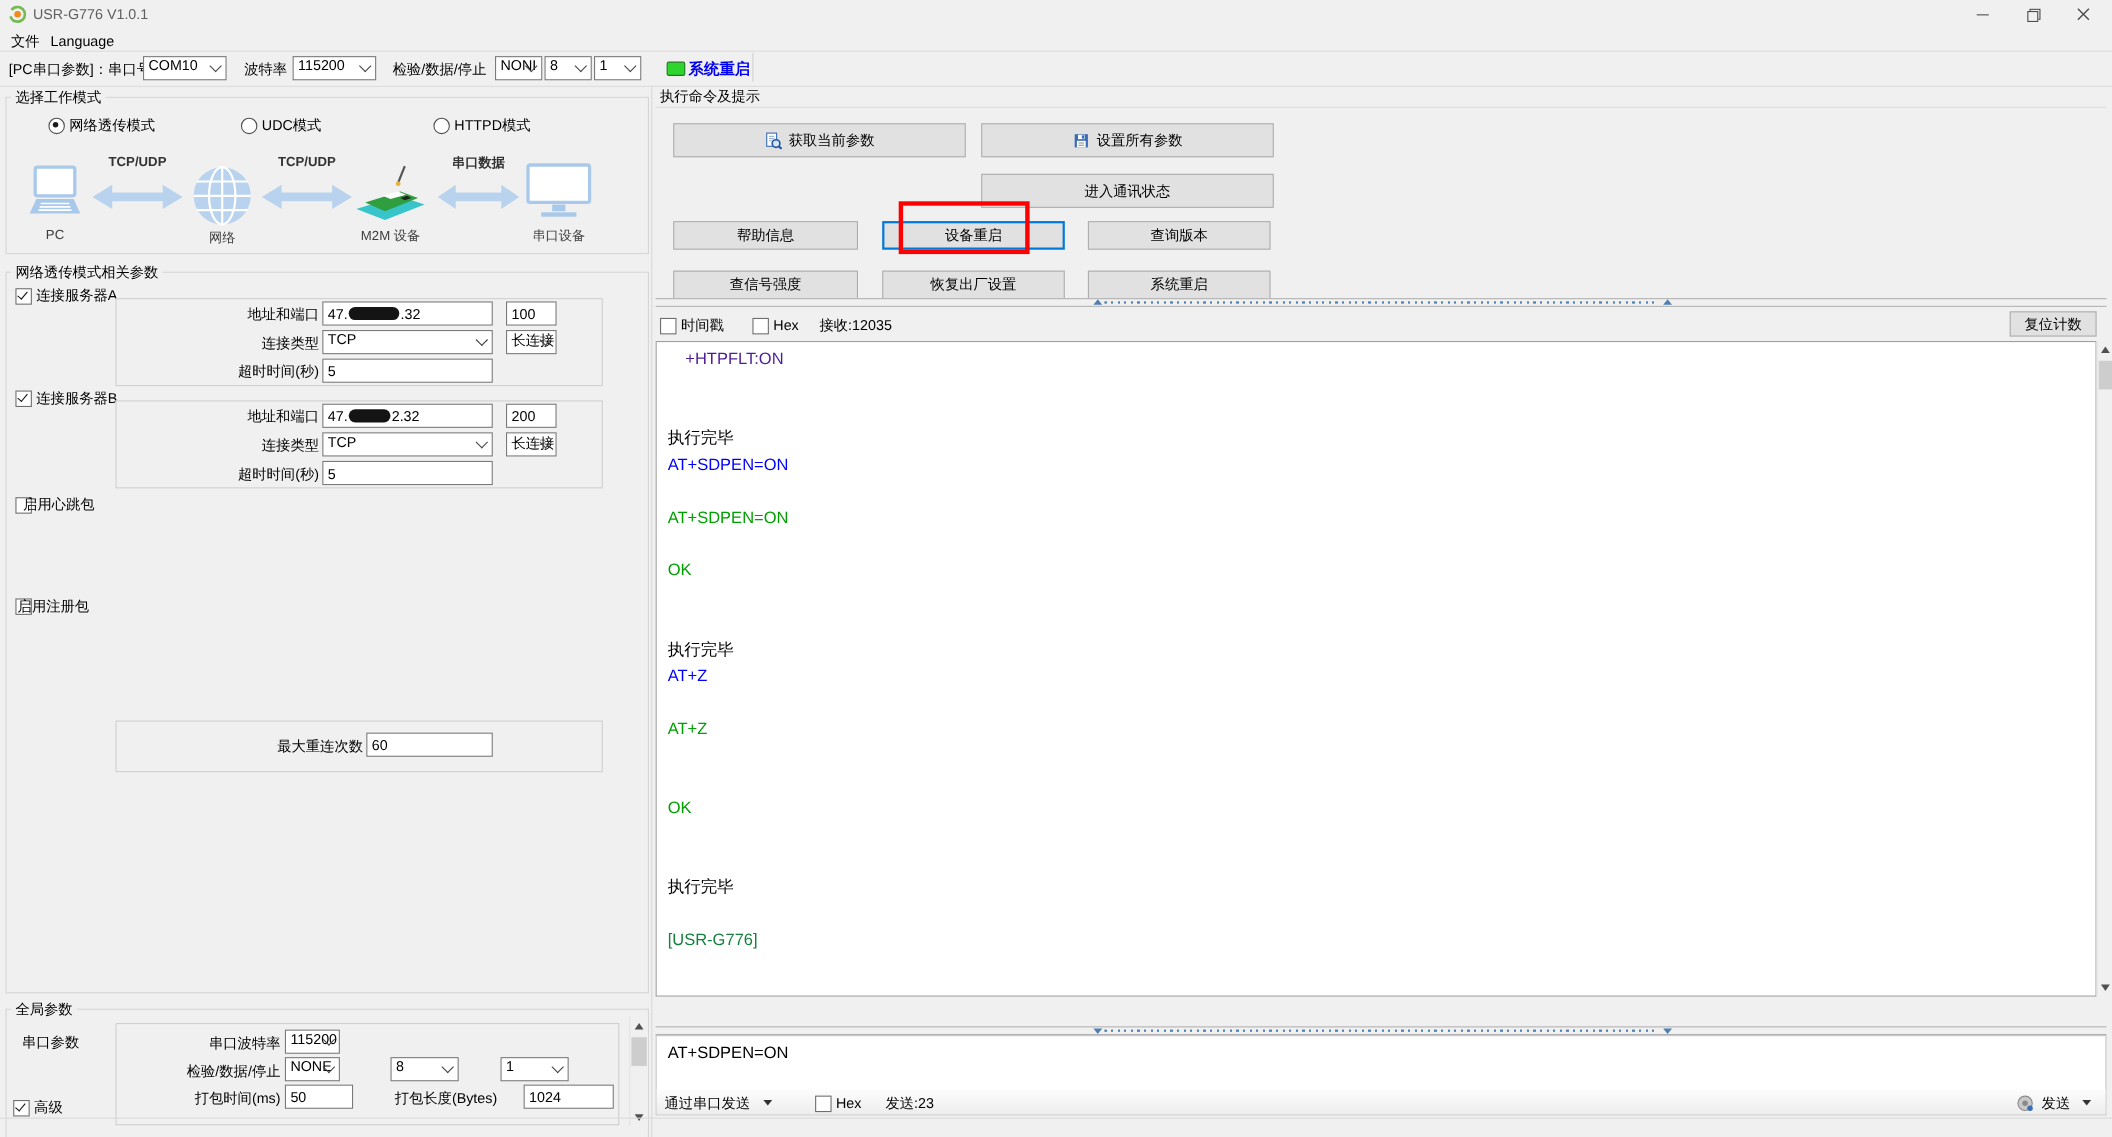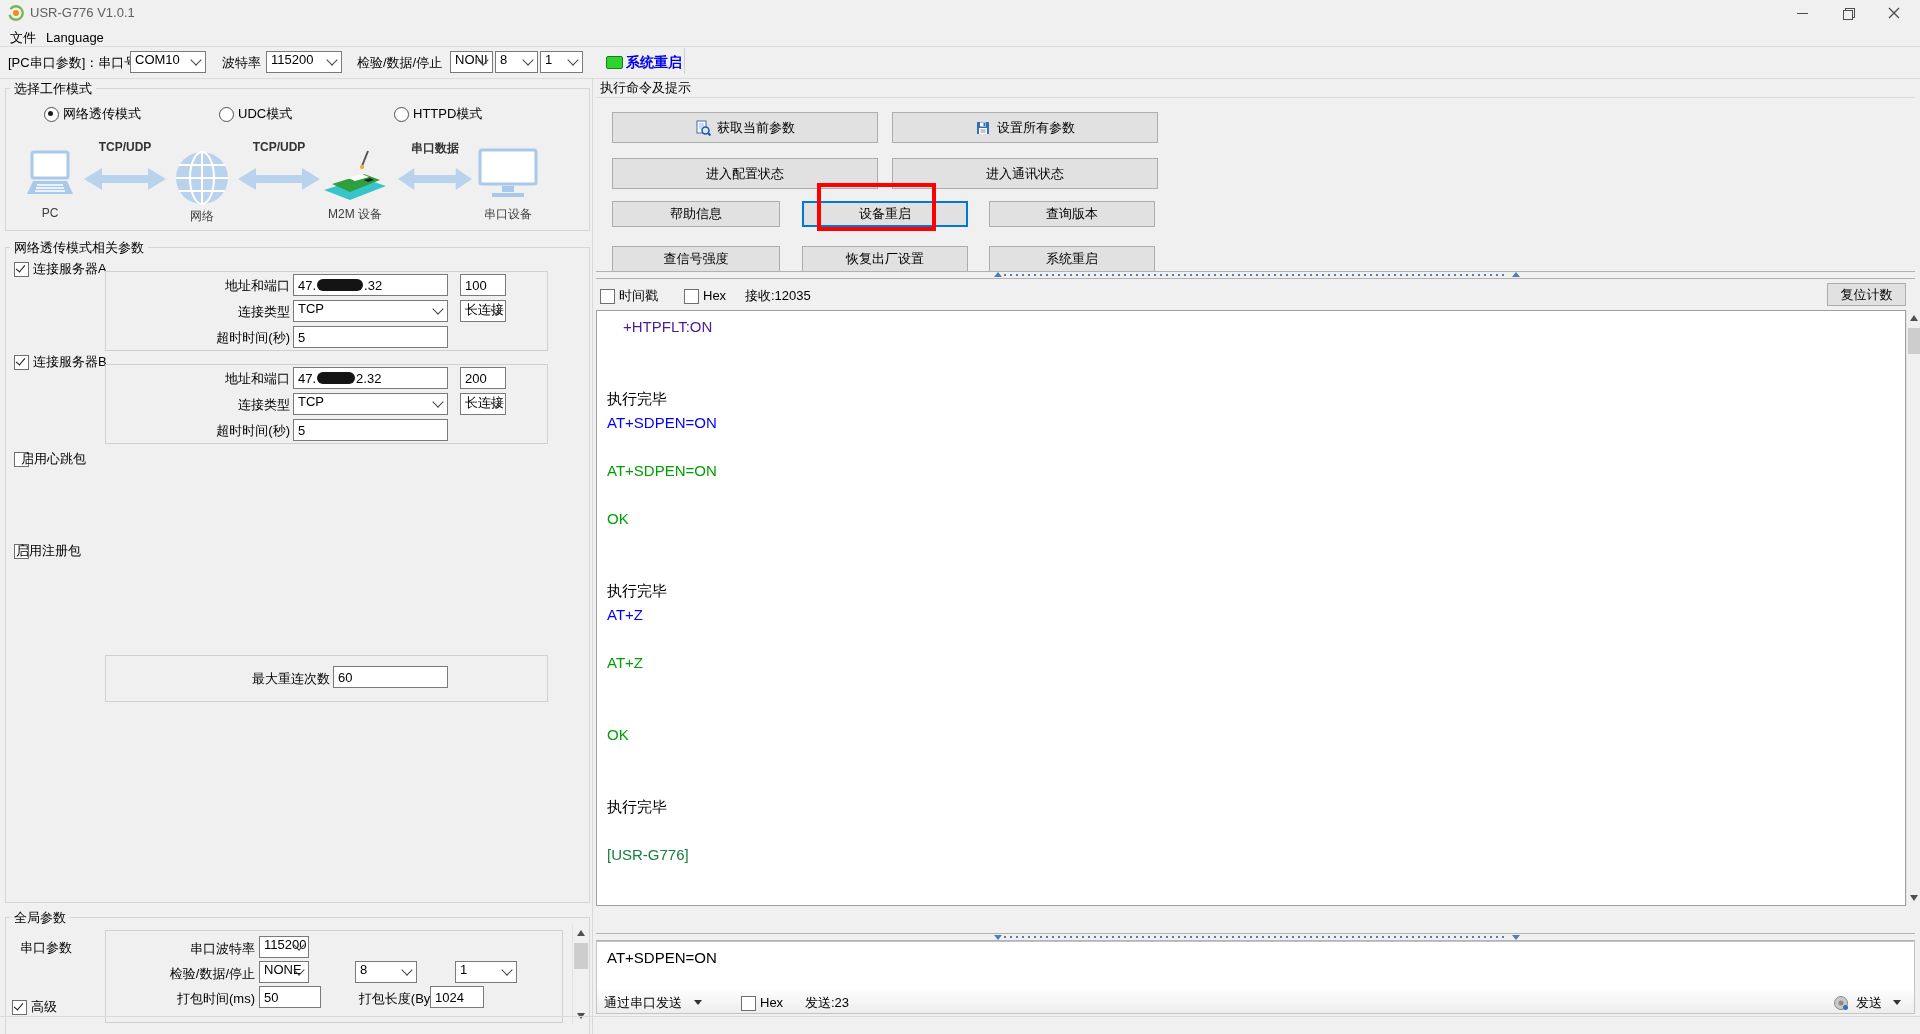--- a/index.html
+++ b/index.html
@@ -227,21 +227,21 @@
     <span>8</span>
     <span class="chev"></span>
   </div>
   <div class="select" style="left:455px;top:961px;width:62px;height:22px">
     <span>1</span>
     <span class="chev"></span>
   </div>
   <div class="rlbl" style="left:155px;top:991px;width:100px">打包时间(ms)</div>
   <div class="input" style="left:259px;top:986px;width:62px;height:22px">50</div>
   <div class="rlbl" style="left:350px;top:991px;width:102px">打包长度(Bytes)</div>
-  <div class="input" style="left:430px;top:986px;width:54px;height:22px">1024</div>
+  <div class="input" style="left:476px;top:986px;width:82px;height:22px">1024</div>
   <span class="cb checked" style="left:12px;top:1000px"></span>
   <div class="lbl" style="left:31px;top:999px">高级</div>
 
   <div class="sb-track" style="left:572px;top:924px;width:16px;height:100px">
     <div class="abs" style="left:0;top:0;width:16px;height:17px">
         <span class="arr-up"></span>
       </div>
     <div class="sb-thumb" style="top:19px;height:26px"></div>
     <div class="abs" style="left:0;top:83px;width:16px;height:17px">
         <span class="arr-down"></span>
@@ -263,21 +263,20 @@
   <div class="btn" style="left:892px;top:112px;width:266px;height:31px">
     <svg width="16" height="16" viewBox="0 0 16 16">
       <rect x="2" y="2" width="12" height="12" fill="#3a6cb5"></rect>
       <rect x="5" y="2.5" width="6" height="4" fill="#fff"></rect>
       <rect x="8.5" y="3" width="2" height="3" fill="#3a6cb5"></rect>
       <rect x="4" y="8" width="8" height="6" fill="#fff"></rect>
       <path d="M5.5 10h5 M5.5 12h5" stroke="#888" stroke-width="1"></path>
     </svg>
     <span>设置所有参数</span>
   </div>
-  <div class="btn" style="left:612px;top:158px;width:266px;height:31px">进入配置状态</div>
   <div class="btn" style="left:892px;top:158px;width:266px;height:31px">进入通讯状态</div>
 
   <div class="btn" style="left:612px;top:201px;width:168px;height:26px">帮助信息</div>
   <div class="btn focus" style="left:802px;top:201px;width:166px;height:26px">设备重启</div>
   <div class="btn" style="left:989px;top:201px;width:166px;height:26px">查询版本</div>
   <div class="btn" style="left:612px;top:246px;width:168px;height:26px">查信号强度</div>
   <div class="btn" style="left:802px;top:246px;width:166px;height:26px">恢复出厂设置</div>
   <div class="btn" style="left:989px;top:246px;width:166px;height:26px">系统重启</div>
 
   <div class="redbox" style="left:817px;top:183px;width:111px;height:40px"></div>

